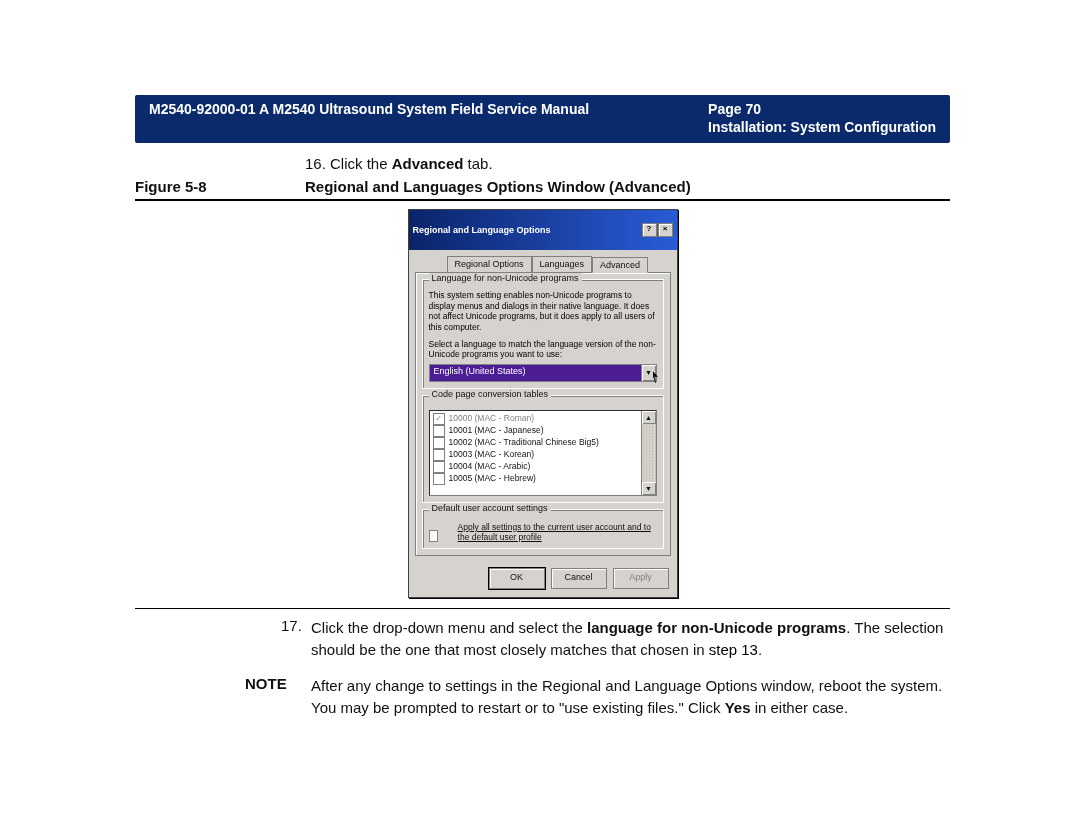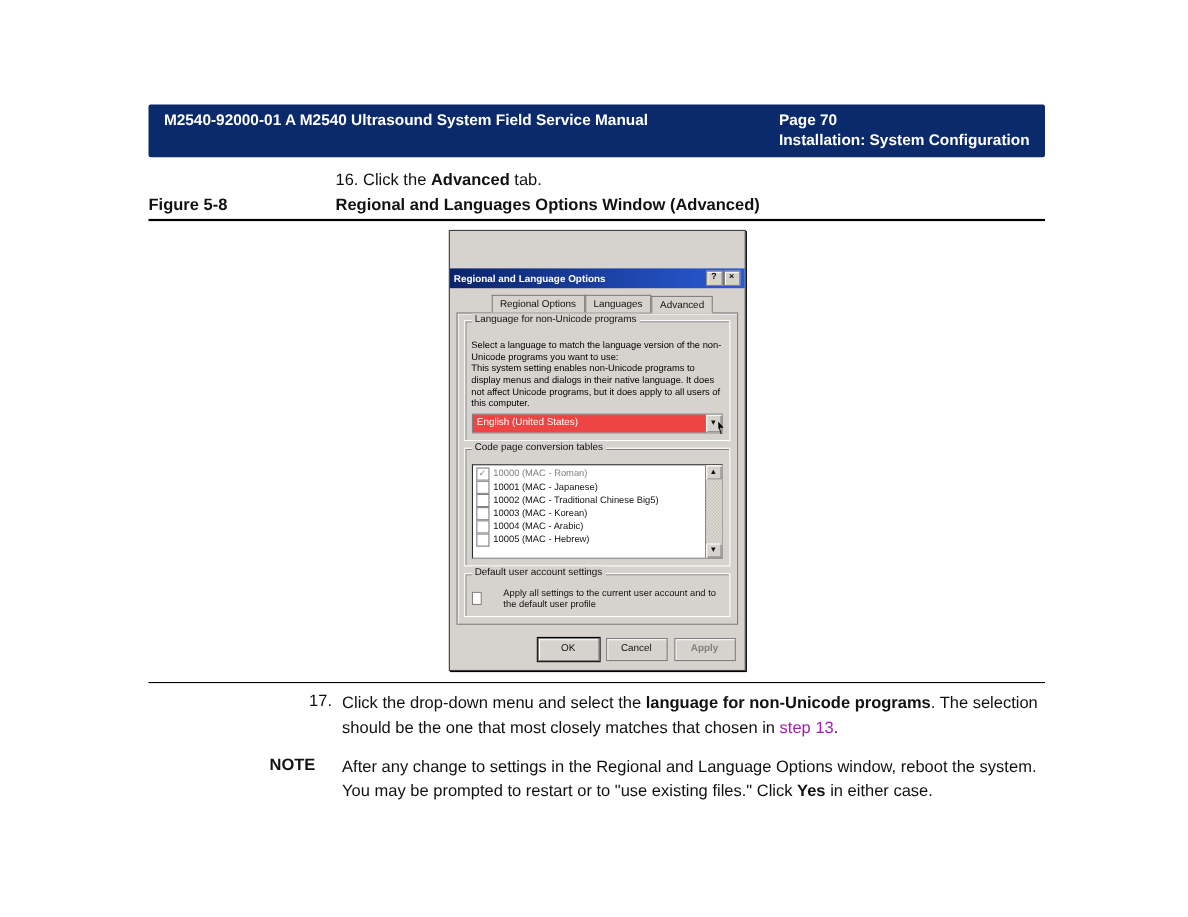--- a/index.html
+++ b/index.html
@@ -51,26 +51,25 @@
     font-family: Tahoma, Arial, sans-serif;
     font-size: 9px;
     background: #d6d3ce;
     border: 1px solid #404040;
     box-shadow: 1px 1px 0 #000;
   }
   .titlebar {
     background: linear-gradient(to right, #0a246a, #2a5bd7);
     color: #fff;
     font-weight: 700;
-    padding: 2px 4px;
+    padding: 13px 4px;
     display: flex;
     justify-content: space-between;
     align-items: center;
     font-size: 9px;
-    margin-top: 34px;
   }
   .tbtns { display: flex; gap: 1px; }
   .tbtn {
     width: 13px; height: 12px;
     background: #d6d3ce;
     border: 1px solid #808080;
     box-shadow: inset 1px 1px 0 #fff;
     font-size: 8px; line-height: 10px; text-align: center; color:#000;
     font-weight: 700;
   }
@@ -102,21 +101,21 @@
   .glegend { position: absolute; top: -7px; left: 6px; background: #d6d3ce; padding: 0 3px; font-size: 9px; }
   .gb-text { font-size: 8.5px; line-height: 1.25; color: #000; }
   .combo {
     margin-top: 4px;
     display: flex;
     border: 1px solid #808080;
     height: 16px;
   }
   .combo-sel {
     flex: 1;
-    background: #ef4444;
+    background: #4c1d95;
     color: #fff;
     padding: 1px 4px;
     font-size: 9px;
     border-right: 1px solid #808080;
     white-space: nowrap; overflow: hidden;
   }
   .combo-btn {
     width: 14px; background: #d6d3ce;
     box-shadow: inset 1px 1px 0 #fff, inset -1px -1px 0 #808080;
     display:flex; align-items:center; justify-content:center;
@@ -138,40 +137,40 @@
     height: 84px;
     display: flex;
   }
   .listitems { flex:1; padding: 2px 3px; font-size: 8.5px; overflow:hidden; }
   .li { display:flex; align-items:center; gap:4px; line-height: 1.35; white-space: nowrap; }
   .li.disabled { color: #808080; }
   .chk { width:10px; height:10px; border:1px solid #808080; background:#fff; display:inline-flex; align-items:center; justify-content:center; font-size:8px; line-height:1; }
   .scrollbar { width: 14px; background:#d6d3ce; border-left:1px solid #808080; display:flex; flex-direction:column; }
   .sbtn { height:13px; box-shadow: inset 1px 1px 0 #fff, inset -1px -1px 0 #808080; font-size:7px; text-align:center; line-height:13px; }
   .strack { flex:1; background: repeating-conic-gradient(#c7c3bb 0 25%, #e0ddd6 0 50%) 0/3px 3px; }
-  .chkline { display:flex; align-items:center; gap:20px; font-size:8.5px; margin-top:2px; }
+  .chkline { display:flex; align-items:flex-end; gap:20px; font-size:8.5px; margin-top:2px;text-decoration:underline; }
   .btnrow { display:flex; justify-content:flex-end; gap:6px; padding: 6px 8px 8px 0; }
   .wbtn {
     width: 54px; height: 19px; font-size: 9px;
     background:#d6d3ce;
     border:1px solid #808080;
     box-shadow: inset 1px 1px 0 #fff;
     text-align:center; line-height:17px;
   }
   .wbtn.def { box-shadow: inset 1px 1px 0 #fff, 0 0 0 1px #000; }
-  .wbtn.dis { color:#808080;font-weight:bold; }
+  .wbtn.dis { color:#808080; }
 
   .steps-lower { margin-top: 8px; }
   .step2 { margin: 8px 0 0 146px; font-size: 15px; display:flex; }
   .step2 .n { width:30px; flex-shrink:0; }
   .step2 .t { flex:1; line-height:1.45; }
   .note-row { margin: 14px 0 0 110px; font-size: 15px; display:flex; }
   .note-row .nl { width: 66px; font-weight:700; flex-shrink:0; }
   .note-row .nt { flex:1; line-height:1.5; }
-  .link { color: #a21caf; }
+  .link { color: #000000; }
   b { font-weight:700; }
 </style>
 </head>
 <body>
 
 <div class="page">
 
   <div class="header-bar">
     <div class="header-left">M2540-92000-01 A M2540 Ultrasound System Field Service Manual</div>
     <div>
@@ -203,22 +202,22 @@
         </div>
         <div class="tabs">
           <div class="tab">Regional Options</div>
           <div class="tab">Languages</div>
           <div class="tab active">Advanced</div>
         </div>
         <div class="tabbody">
 
           <div class="groupbox">
             <span class="glegend">Language for non-Unicode programs</span>
+            <div class="gb-text">This system setting enables non-Unicode programs to display menus and dialogs in their native language. It does not affect Unicode programs, but it does apply to all users of this computer.</div>
             <div class="gb-text" style="margin-top:6px">Select a language to match the language version of the non-Unicode programs you want to use:</div>
-            <div class="gb-text">This system setting enables non-Unicode programs to display menus and dialogs in their native language. It does not affect Unicode programs, but it does apply to all users of this computer.</div>
             <div class="combo cursor">
               <div class="combo-sel">English (United States)</div>
               <div class="combo-btn">▼</div>
             </div>
           </div>
 
           <div class="groupbox">
             <span class="glegend">Code page conversion tables</span>
             <div class="listbox">
               <div class="listitems">

